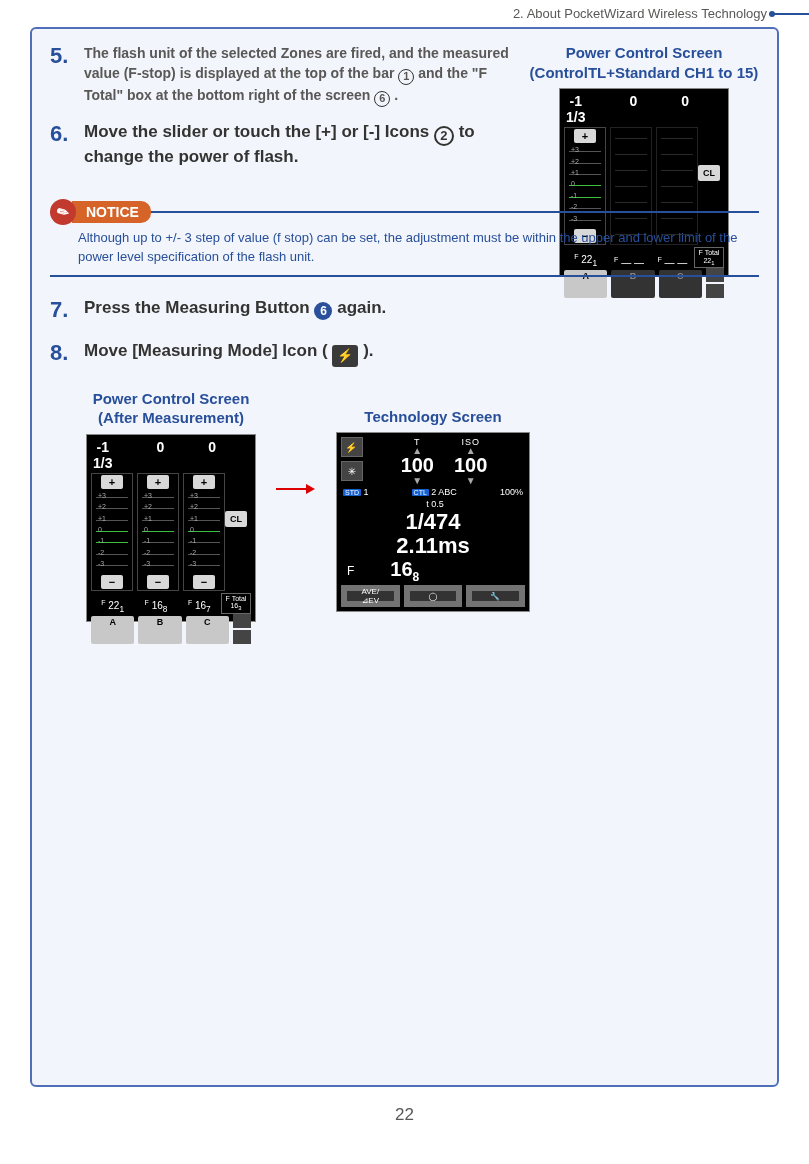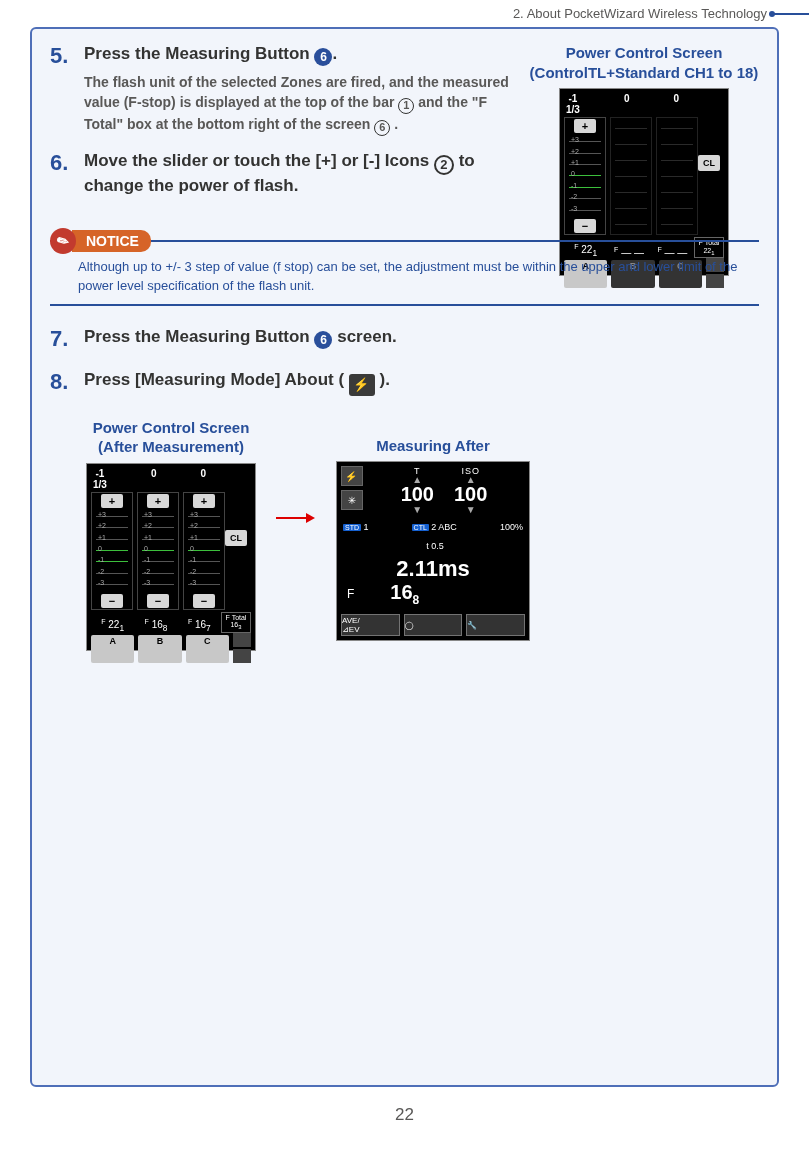--- a/index.html
+++ b/index.html
@@ -120,21 +120,21 @@
     border: 1px solid #888;
     color: #fff;
     font-size: 9px;
     padding: 4px;
     position: relative;
   }
   .power-top {
     display: flex;
     justify-content: space-between;
     font-weight: bold;
-    font-size: 10px;
+    font-size: 14px;
     padding: 0 2px 2px 2px;
     gap: 44px;
   }
   .power-top-right-icon {
     width: 14px; height: 12px;
     background: #3cbf3c;
     display: inline-block;
     margin-left: 2px;
   }
   .sliders-row {
@@ -381,23 +381,24 @@
   .ms-main .fs .lbl { font-size: 12px; margin-right: 36px; font-weight: normal;}
   .ms-main .fs sub { font-size: 12px; }
   .ms-bot {
     display: flex;
     gap: 4px;
     height: 22px;
   }
   .ms-bot-btn {
     flex:1;
     background:#333;
-    border:1px solid #737373;
+    border:6px solid #737373;
     display:flex;
     align-items:center;
+    justify-content:center;
     font-size:8px;
   }
 
   .mode-icon {
     display: inline-flex;
     align-items: center; justify-content: center;
     width: 26px; height: 22px;
     background: #3a3a3a;
     color: #4bd24b;
     border-radius: 3px;
@@ -428,21 +429,21 @@
     <span class="header-rule">
         <span class="header-dot"></span>
       </span>
   </div>
 
   <div class="blue-panel">
 
     <div class="top-right-block">
       <div class="caption-blue">
         <span>Power Control Screen</span><br>
-        <span>(ControlTL+Standard CH1 to 18)</span>
+        <span>(ControlTL+Standard CH1 to 15)</span>
       </div>
       <div class="device-screen">
         <div class="power-top">
           <span>-1 1/3</span>
           <span>0</span>
           <span>0</span>
           <span class="power-top-right-icon"></span>
         </div>
         <div style="display:flex;">
           <div class="sliders-row" style="flex:1;">
@@ -519,23 +520,20 @@
               <div></div>
               <div></div>
             </div>
         </div>
       </div>
     </div>
 
     <div class="step step-row-56">
       <div class="step-num">5.</div>
       <div class="step-body">
-        <div class="step-title">
-          <span>Press the Measuring Button </span><span class="inline-badge-6">6</span><span>.</span>
-        </div>
         <div class="step-desc">
           <span>The flash unit of the selected Zones are fired, and the measured value (F-stop) is displayed at the top of the bar </span><span class="inline-circ-num">1</span><span> and the "F Total" box at the bottom right of the screen </span><span class="inline-circ-num">6</span><span> .</span>
         </div>
       </div>
     </div>
 
     <div class="step step-row-56" style="margin-bottom:36px;">
       <div class="step-num">6.</div>
       <div class="step-body">
         <div class="step-title">
@@ -553,30 +551,30 @@
       </div>
       <hr class="notice-hr">
       <div class="notice-text">Although up to +/- 3 step of value (f stop) can be set, the adjustment must be within the upper and lower limit of the power level specification of the flash unit.</div>
       <hr class="notice-hr">
     </div>
 
     <div class="step" style="margin-top:20px;">
       <div class="step-num">7.</div>
       <div class="step-body">
         <div class="step-title">
-          <span>Press the Measuring Button </span><span class="inline-badge-6">6</span><span> screen.</span>
+          <span>Press the Measuring Button </span><span class="inline-badge-6">6</span><span> again.</span>
         </div>
       </div>
     </div>
 
     <div class="step">
       <div class="step-num">8.</div>
       <div class="step-body">
         <div class="step-title">
-          <span>Press  [Measuring Mode] About ( </span><span class="mode-icon">⚡</span><span> ).</span>
+          <span>Move  [Measuring Mode] Icon ( </span><span class="mode-icon">⚡</span><span> ).</span>
         </div>
       </div>
     </div>
 
     <div class="figs-row">
       <div class="fig-col">
         <div class="fig-caption">
           <span>Power Control Screen</span><br>
           <span>(After Measurement)</span>
         </div>
@@ -696,21 +694,21 @@
               </div>
           </div>
         </div>
       </div>
 
       <div class="arrow-col">
         <div class="arrow"><span class="arrow-line"></span><span class="arrow-head"></span></div>
       </div>
 
       <div class="fig-col" style="margin-top:18px;">
-        <div class="fig-caption">Measuring After</div>
+        <div class="fig-caption">Technology Screen</div>
         <div class="measuring-screen">
           <div class="ms-top">
             <div class="ms-iconcol">
               <div class="ms-chip green">⚡</div>
               <div class="ms-chip">✳</div>
             </div>
             <div class="ms-readgroup">
               <div class="ms-row1">
                 <div>
                   <div class="ms-lbl">T</div>
@@ -727,20 +725,21 @@
               </div>
             </div>
           </div>
           <div class="ms-mid">
             <span><span class="std-tag">STD</span> <span>1</span></span>
             <span><span class="ctl-tag">CTL</span> <span>2  ABC</span></span>
             <span>100%</span>
           </div>
           <div style="text-align:center;padding-left:4px;font-size:9px;">t 0.5</div>
           <div class="ms-main">
+            <div class="ms-big">1/474</div>
             <div class="ms-big">2.11ms</div>
             <div class="fs">
               <span class="lbl">F</span>
               <span><span>16</span><sub>8</sub></span>
             </div>
           </div>
           <div class="ms-bot">
             <div class="ms-bot-btn">
               <span><span>AVE/</span><br><span>⊿EV</span></span>
             </div>

